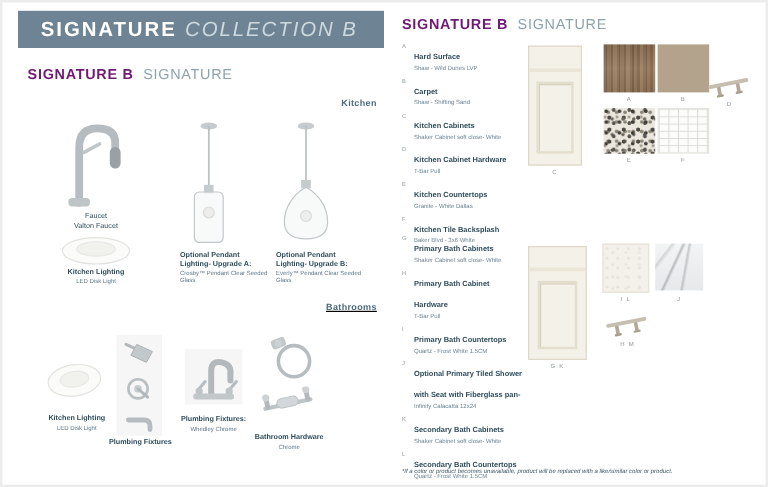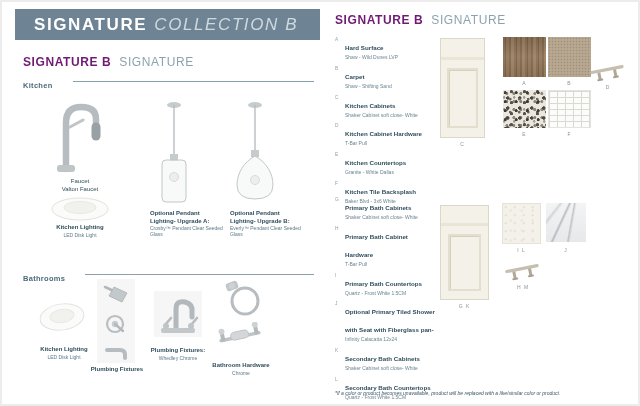--- a/index.html
+++ b/index.html
@@ -11,25 +11,25 @@
             display:flex; align-items:center; padding-left:19px; font-size:17px; letter-spacing:1.6px; }
   .banner .b { color:#ffffff; font-weight:bold; margin-right:7px; }
   .banner .l { color:#cdd9df; font-weight:normal;font-style:italic; }
 
   .panel-title { position:absolute; font-size:12px; letter-spacing:0.6px; }
   .panel-title .b { color:#701a75; font-weight:bold; }
   .panel-title .l { color:#8ba3af; font-weight:normal; margin-left:4px; }
   .fixtures-title { left:21px; top:53px; }
   .finishes-title { left:333px; top:11px; }
 
-  .sec-head { position:absolute; display:flex; align-items:flex-start; gap:20px; }
+  .sec-head { position:absolute; display:flex; align-items:flex-end; gap:20px;flex-direction:column; }
   .sec-head .t { color:#4c6b7b; font-size:7.5px; font-weight:bold; letter-spacing:0.3px; }
   .sec-head .rule { flex:1; height:1px; background:#8aa0ab; }
   .kitchen-head { left:21px; top:79px; width:291px; }
-  .bath-head { left:21px; top:272px; width:291px; }
+  .bath-head { left:21px; top:249px; width:291px;text-decoration:underline; }
 
   .fx-img { position:absolute; }
   .img-bg { background:#f6f6f7; }
   .fx-label { position:absolute; text-align:center; line-height:1.25; }
   .fx-label.la { text-align:left; }
   .fx-name { font-size:6px; color:#2f4d5c; font-weight:bold; }
   .fx-name.reg { font-weight:normal; }
   .fx-detail { font-size:5px; color:#5d7888; }
 
   

